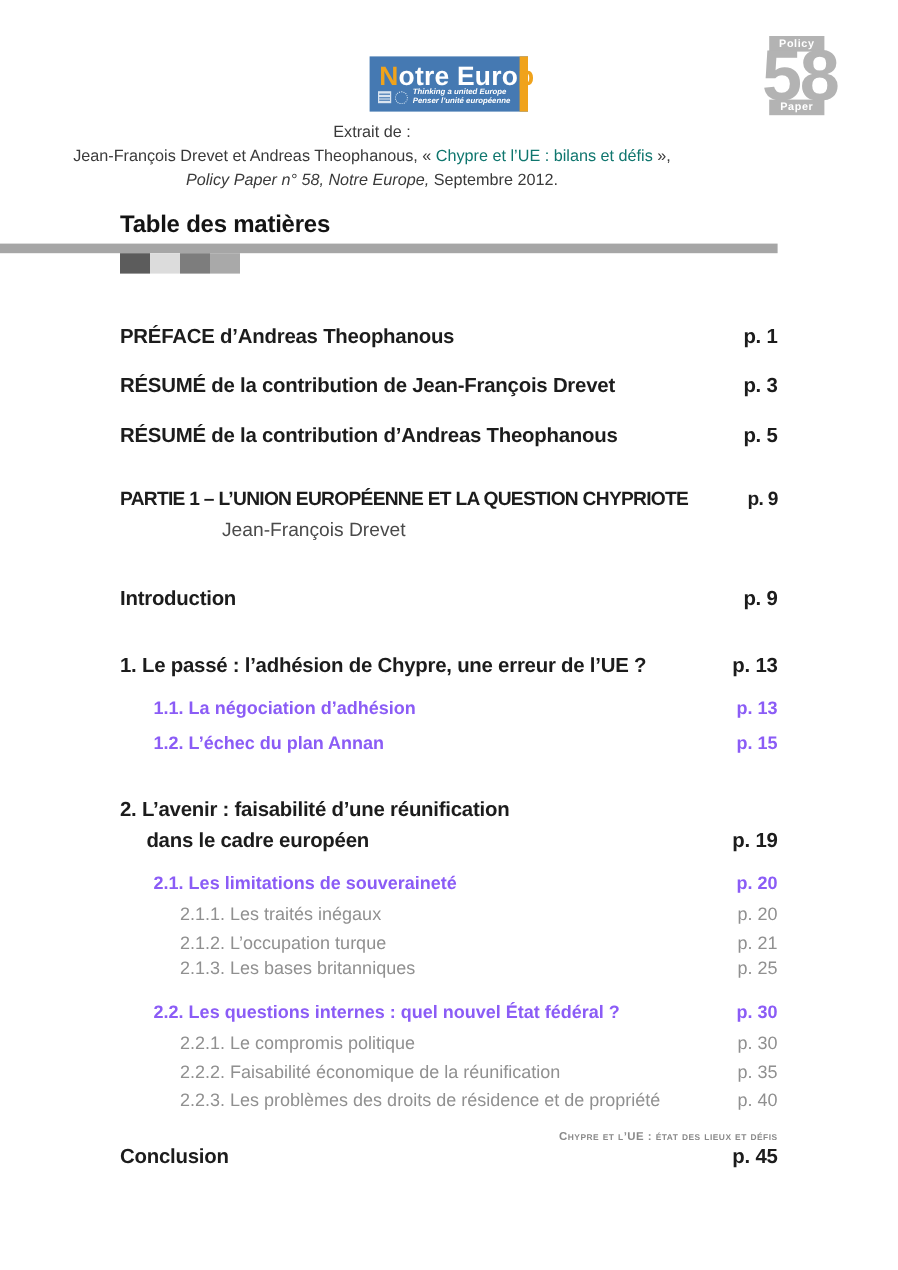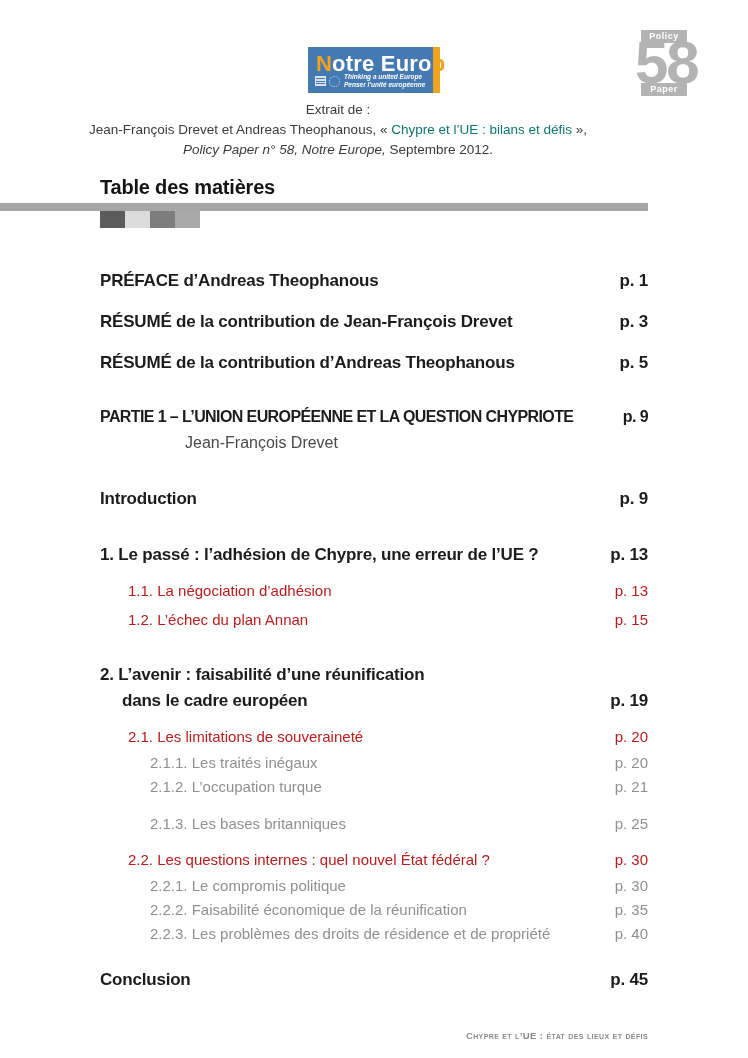--- a/index.html
+++ b/index.html
@@ -22,21 +22,21 @@
 
   
   .badge{position:absolute;left:635px;top:30px;width:58px;text-align:center;}
   .badge-policy,.badge-paper{width:46px;height:13px;line-height:13px;margin:0 auto;background:#b3b3b3;
                 color:#ffffff;font-size:9px;font-weight:bold;letter-spacing:0.5px;}
   .badge-number{color:#b3b3b3;font-size:60px;font-weight:bold;line-height:38px;letter-spacing:-2px;
                 margin:1px 0;}
 
   
   .citation{position:absolute;left:0;top:100px;width:620px;text-align:center;color:#3a3a3a;
-            font-size:13.5px;line-height:20px;padding-left:28px;}
+            font-size:13.5px;line-height:20px;}
   .citation .accent{color:#0f766e;}
   .citation .it{font-style:italic;}
 
   
   .toc-title{position:absolute;left:100px;top:176px;margin:0;font-size:20px;font-weight:bold;
              color:#141414;letter-spacing:-0.2px;}
   .rule-bar{position:absolute;left:0;top:203px;width:648px;height:8px;background:#a6a6a6;}
   .squares{position:absolute;left:100px;top:211px;display:flex;}
   .squares div{width:25px;height:17px;}
 
@@ -44,27 +44,27 @@
   .toc{position:absolute;left:100px;top:270px;width:548px;}
   .row{display:flex;justify-content:space-between;align-items:flex-end;}
   .row .lbl{white-space:nowrap;}
   .row .pg{white-space:nowrap;margin-left:8px;}
   .lvl1{font-size:17px;font-weight:bold;color:#1c1c1c;letter-spacing:-0.2px;line-height:21px;}
   .part{font-size:16px;letter-spacing:-0.6px;text-align:center;}
   .chapter{line-height:26px;}
   .chapter .lbl div:nth-child(2){padding-left:22px;}
   .author-row{font-size:16px;color:#4a4a4a;font-weight:normal;line-height:20px;}
   .author-row .lbl{padding-left:85px;}
-  .lvl2{font-size:15px;font-weight:normal;color:#b91c1c;line-height:19px;}
+  .lvl2{font-size:15px;font-weight:bold;color:#8b5cf6;line-height:19px;}
   .lvl2 .lbl{padding-left:28px;}
   .lvl3{font-size:15px;font-weight:normal;color:#909090;line-height:19px;}
   .lvl3 .lbl{padding-left:50px;}
 
   
-  .footer-runner{position:absolute;right:100px;top:1030px;font-variant:small-caps;font-weight:bold;
+  .footer-runner{position:absolute;right:100px;top:942px;font-variant:small-caps;font-weight:bold;
                  font-size:9.5px;color:#8a8a8a;letter-spacing:0.4px;}
 </style>
 </head>
 <body>
 
 <div class="page">
 
   <div class="logo">
     <div class="logo-stripe"></div>
     <div class="logo-title" id="logo-title"><span class="accent">N</span><span>otre Euro</span><span class="accent">p</span><span>e</span></div>
@@ -151,21 +151,21 @@
         <span class="pg">p. 20</span>
       </div>
       <div class="row lvl3" style="margin-top: 7px;">
         <div class="lbl">2.1.1. Les traités inégaux</div>
         <span class="pg">p. 20</span>
       </div>
       <div class="row lvl3" style="margin-top: 5px;">
         <div class="lbl">2.1.2. L’occupation turque</div>
         <span class="pg">p. 21</span>
       </div>
-      <div class="row lvl3" style="margin-top: 18px; gap: 12px;">
+      <div class="row lvl3" style="margin-top: 2px; gap: 12px;">
         <div class="lbl">2.1.3. Les bases britanniques</div>
         <span class="pg">p. 25</span>
       </div>
       <div class="row lvl2" style="margin-top: 17px; align-items: center;">
         <div class="lbl">2.2. Les questions internes : quel nouvel État fédéral ?</div>
         <span class="pg">p. 30</span>
       </div>
       <div class="row lvl3" style="margin-top: 7px;">
         <div class="lbl">2.2.1. Le compromis politique</div>
         <span class="pg">p. 30</span>

